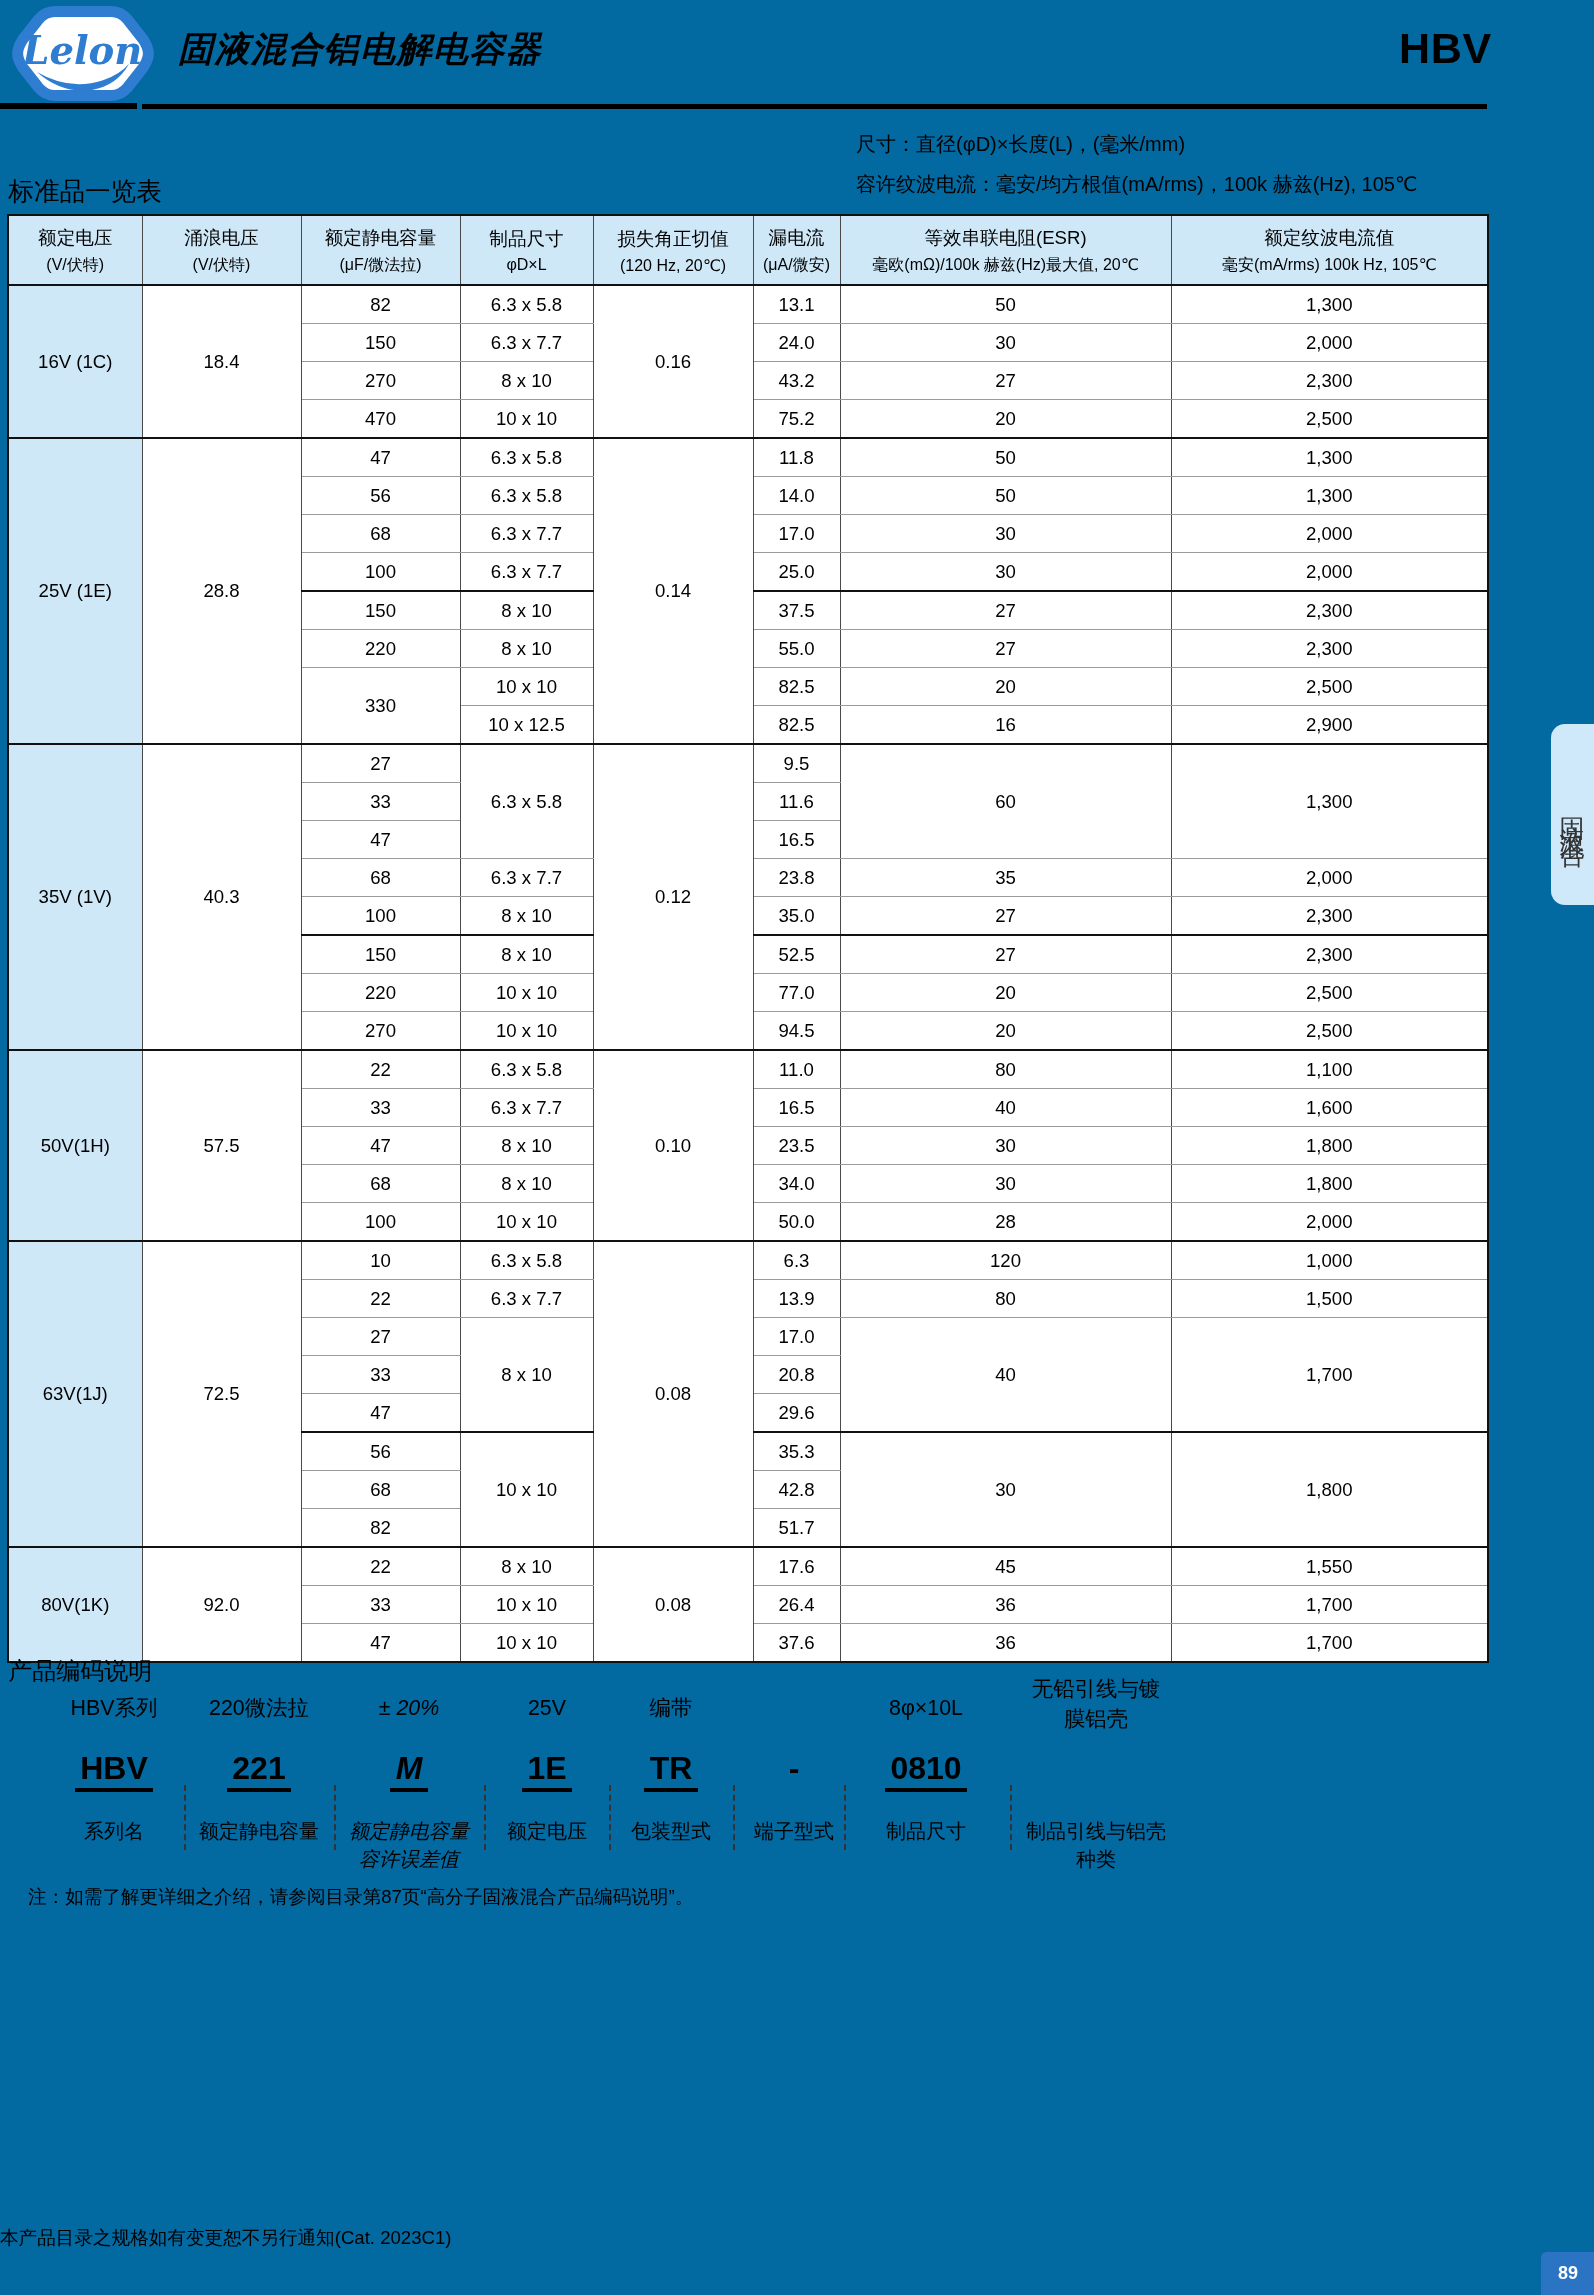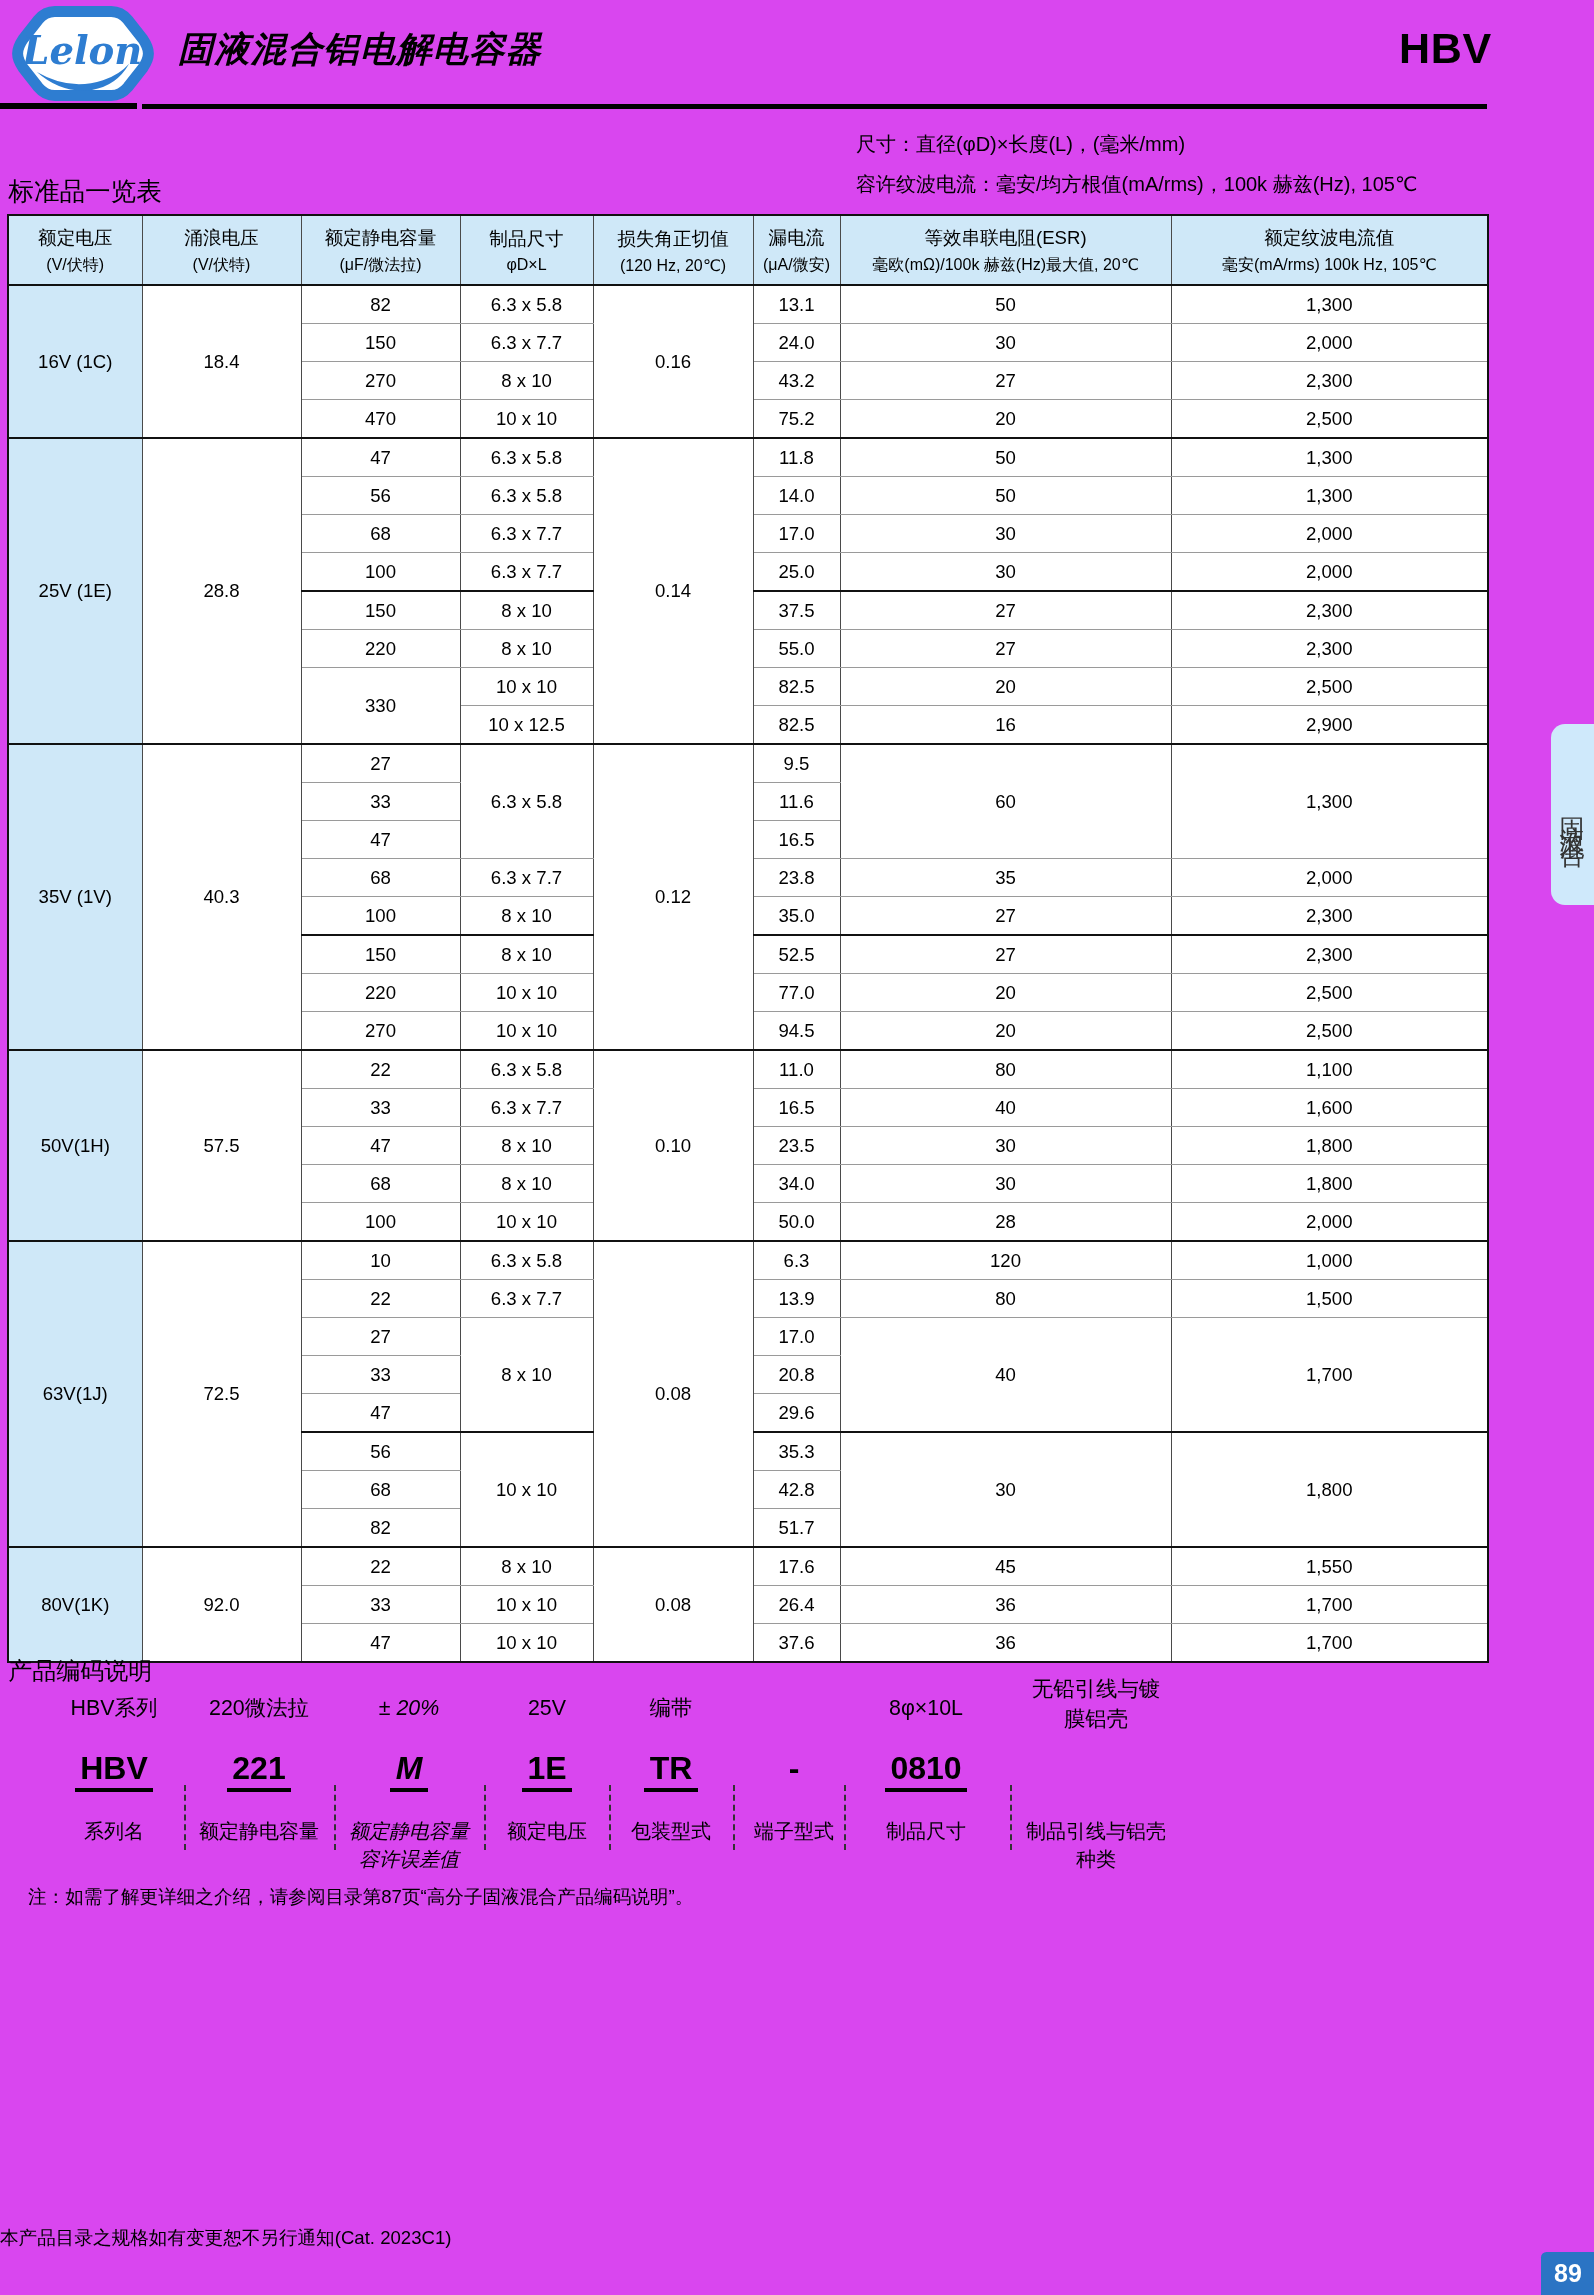--- a/index.html
+++ b/index.html
@@ -1,16 +1,16 @@
 <!DOCTYPE html>
 <html style="font-size:11px"><head>
 <meta charset="utf-8">
 <style>
   html,body{margin:0;padding:0;background:#fff;}
-  .page{position:relative;width:1595px;height:2295px;background:#d946ef;overflow:hidden;
+  .page{position:relative;width:1595px;height:2295px;background:#0369a1;overflow:hidden;
         font-family:"Liberation Sans","DejaVu Sans",sans-serif;color:#000;}
 
   
   .logo{position:absolute;left:12.4px;top:5.5px;}
   .doc-title{position:absolute;left:178px;top:26px;font-size:35px;font-weight:bold;
              font-style:italic;letter-spacing:1.4px;}
   .series-code{position:absolute;left:1354px;top:23.5px;width:138px;text-align:right;
                font-size:43px;font-weight:bold;letter-spacing:0.7px;}
   .rule-a{position:absolute;left:0;top:103px;width:137px;height:6.2px;background:#000;}
   .rule-b{position:absolute;left:142px;top:104px;width:1345px;height:4.8px;background:#000;}
@@ -45,21 +45,21 @@
   .ccode{position:absolute;top:64px;width:100%;font-size:32px;font-weight:bold;}
   .ccode span{display:inline-block;border-bottom:4.8px solid #000;padding:0 5.5px 1.4px 5.5px;}
   .ccode.nou span{border-bottom:none;}
   .clabel{position:absolute;top:131px;width:100%;font-size:20px;line-height:28px;}
   .dash{position:absolute;top:130px;height:65px;width:0;border-left:2.1px dashed #333;}
   .coding-note{position:absolute;left:28px;top:229px;font-size:18.6px;}
 
   
   .footer-text{position:absolute;left:0;top:2225px;width:1595px;text-align:left;font-size:18.6px;}
   .page-badge{position:absolute;right:0;bottom:0;width:54px;height:43px;background:#2b74c4;
-              color:#fff;font-size:25px;font-weight:bold;display:flex;align-items:center;
+              color:#fff;font-size:18px;font-weight:bold;display:flex;align-items:center;
               justify-content:center;border-radius:5.5px 0 0 0;}
 </style>
 </head>
 <body>
 
 <div class="page">
 
   <div class="logo">
     <svg width="142" height="95" viewBox="0 0 103 69">
       <path d="M31,4 L72,4 Q79,4 84,10 L95,24 Q99,30 99,34.5 Q99,39 95,45 L84,59 Q79,65 72,65 L31,65 Q24,65 19,59 L8,45 Q4,39 4,34.5 Q4,30 8,24 L19,10 Q24,4 31,4 Z" fill="#ffffff" stroke="#2e7dd1" stroke-width="8"></path>

